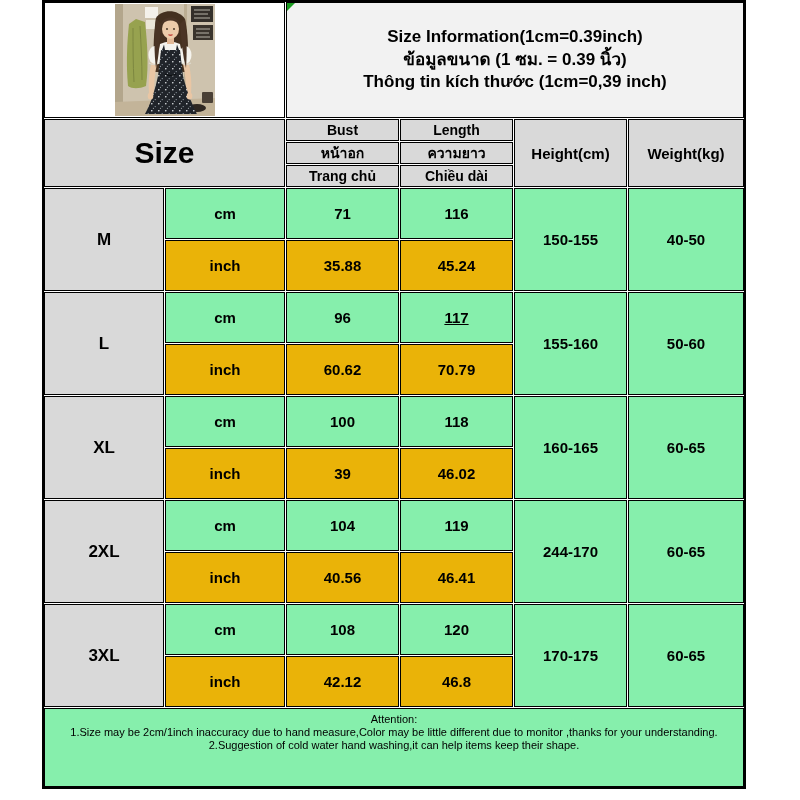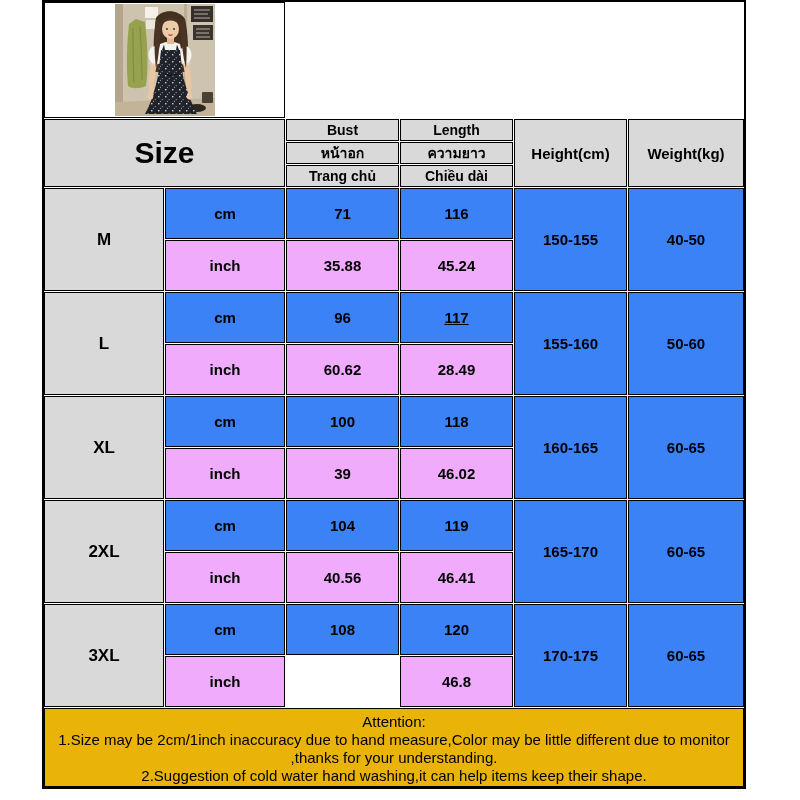--- a/index.html
+++ b/index.html
@@ -15,26 +15,26 @@
     position: absolute; left: 42px; top: 0;
     display: grid;
     grid-template-columns: 120px 120px 113px 113px 113px 116px;
     grid-template-rows: 116px 22px 22px 22px repeat(10, 51px) 79px;
     gap: 1px;
     border: 2px solid #000;
     background: #fff;
   }
   .cell {
     border: 1px solid #000;
-    background: #f0abfc;
+    background: #eab308;
     display: flex; align-items: center; justify-content: center;
     overflow: hidden;
   }
   .hdr { background: #d9d9d9; font-weight: bold; }
-  .light { background: #3b82f6; }
+  .light { background: #86efac; }
 
   .photo-cell { grid-column: 1 / 3; grid-row: 1; background: #fff; }
 
   .title-cell {
     grid-column: 3 / 7; grid-row: 1;
     background: #f2f2f2;
     flex-direction: column;
     font-weight: bold; font-size: 17px; line-height: 1.35;
     text-align: center; position: relative;
   }
@@ -49,22 +49,22 @@
   .col-hdr { font-size: 14px; }
   .hw-hdr { font-size: 15px; }
 
   .size-letter { font-size: 17px; font-weight: bold; }
   .val { font-size: 15px; font-weight: bold; }
 
   .attention-cell {
     grid-column: 1 / 7; grid-row: 15;
     flex-direction: column; justify-content: flex-start;
     padding-top: 4px; box-sizing: border-box;
-    font-size: 15px; font-weight: normal; line-height: 1.2;
-    text-align: center; background: #eab308;
+    font-size: 11px; font-weight: normal; line-height: 1.2;
+    text-align: center; background: #86efac;
   }
   .attention-cell .att-body { max-width: 686px; }
 </style>
 </head>
 <body>
 
 <div class="sheet">
   <div class="tbl" id="size-table">
 
     <div class="cell photo-cell">
@@ -126,20 +126,26 @@
         <path d="M47 46 L49 40.5 L50 46 Z M64 46 L62 40.5 L61 46 Z" fill="#20242a"></path>
         <path d="M46 46 L65 46 L68 72 L43 72 Z" fill="url(#floral)"></path>
         <path d="M43 72 C39 90 35 101 30 110 L82 110 C77 100 72 88 68 72 Z" fill="url(#floral)"></path>
         <path d="M50 70 q5 3 11 0" stroke="#0e1114" stroke-width="1.2" fill="none"></path>
 
         <ellipse cx="35.5" cy="92" rx="2.8" ry="3.5" fill="#e9c6a4"></ellipse>
         <ellipse cx="74.5" cy="92" rx="2.8" ry="3.5" fill="#e9c6a4"></ellipse>
       </svg>
     </div>
 
+    <div class="cell title-cell">
+      <div class="corner-marker"></div>
+      <div>Size Information(1cm=0.39inch)</div>
+      <div>ข้อมูลขนาด (1 ซม. = 0.39 นิ้ว)</div>
+      <div>Thông tin kích thước (1cm=0,39 inch)</div>
+    </div>
 
     <div class="cell hdr size-hdr">Size</div>
 
     <div class="cell hdr col-hdr" style="grid-column:3;grid-row:2;">Bust</div>
     <div class="cell hdr col-hdr" style="grid-column:4;grid-row:2;">Length</div>
     <div class="cell hdr col-hdr" style="grid-column:3;grid-row:3;">หน้าอก</div>
     <div class="cell hdr col-hdr" style="grid-column:4;grid-row:3;">ความยาว</div>
     <div class="cell hdr col-hdr" style="grid-column:3;grid-row:4;">Trang chủ</div>
     <div class="cell hdr col-hdr" style="grid-column:4;grid-row:4;">Chiều dài</div>
 
@@ -156,46 +162,47 @@
       <div class="cell val" style="grid-area: 6 / 3;">35.88</div>
       <div class="cell val" style="grid-area: 6 / 4;">45.24</div>
       <div class="cell hdr size-letter" style="grid-area: 7 / 1 / span 2;">L</div>
       <div class="cell val light" style="grid-area: 7 / 2;">cm</div>
       <div class="cell val light" style="grid-area: 7 / 3;">96</div>
       <div class="cell val light" style="grid-area: 7 / 4; text-decoration: underline;">117</div>
       <div class="cell val light" style="grid-area: 7 / 5 / span 2;">155-160</div>
       <div class="cell val light" style="grid-area: 7 / 6 / span 2;">50-60</div>
       <div class="cell val" style="grid-area: 8 / 2;">inch</div>
       <div class="cell val" style="grid-area: 8 / 3;">60.62</div>
-      <div class="cell val" style="grid-area: 8 / 4;">28.49</div>
+      <div class="cell val" style="grid-area: 8 / 4;">70.79</div>
       <div class="cell hdr size-letter" style="grid-area: 9 / 1 / span 2;">XL</div>
       <div class="cell val light" style="grid-area: 9 / 2;">cm</div>
       <div class="cell val light" style="grid-area: 9 / 3;">100</div>
       <div class="cell val light" style="grid-area: 9 / 4;">118</div>
       <div class="cell val light" style="grid-area: 9 / 5 / span 2;">160-165</div>
       <div class="cell val light" style="grid-area: 9 / 6 / span 2;">60-65</div>
       <div class="cell val" style="grid-area: 10 / 2;">inch</div>
       <div class="cell val" style="grid-area: 10 / 3;">39</div>
       <div class="cell val" style="grid-area: 10 / 4;">46.02</div>
       <div class="cell hdr size-letter" style="grid-area: 11 / 1 / span 2;">2XL</div>
       <div class="cell val light" style="grid-area: 11 / 2;">cm</div>
       <div class="cell val light" style="grid-area: 11 / 3;">104</div>
       <div class="cell val light" style="grid-area: 11 / 4;">119</div>
-      <div class="cell val light" style="grid-area: 11 / 5 / span 2;">165-170</div>
+      <div class="cell val light" style="grid-area: 11 / 5 / span 2;">244-170</div>
       <div class="cell val light" style="grid-area: 11 / 6 / span 2;">60-65</div>
       <div class="cell val" style="grid-area: 12 / 2;">inch</div>
       <div class="cell val" style="grid-area: 12 / 3; text-align: right;">40.56</div>
       <div class="cell val" style="grid-area: 12 / 4; text-align: right;">46.41</div>
       <div class="cell hdr size-letter" style="grid-area: 13 / 1 / span 2;">3XL</div>
       <div class="cell val light" style="grid-area: 13 / 2;">cm</div>
       <div class="cell val light" style="grid-area: 13 / 3;">108</div>
       <div class="cell val light" style="grid-area: 13 / 4;">120</div>
       <div class="cell val light" style="grid-area: 13 / 5 / span 2;">170-175</div>
       <div class="cell val light" style="grid-area: 13 / 6 / span 2;">60-65</div>
       <div class="cell val" style="grid-area: 14 / 2;">inch</div>
+      <div class="cell val" style="grid-area: 14 / 3;">42.12</div>
       <div class="cell val" style="grid-area: 14 / 4;">46.8</div>
       <div class="cell attention-cell">
       <div class="att-head">Attention:</div>
       <div class="att-body">1.Size may be 2cm/1inch inaccuracy due to hand measure,Color may be little different due to monitor ,thanks for your understanding.</div>
       <div class="att-body">2.Suggestion of cold water hand washing,it can help items keep their shape.</div>
     </div>
   </div>
 </div>
 
 </body></html>

